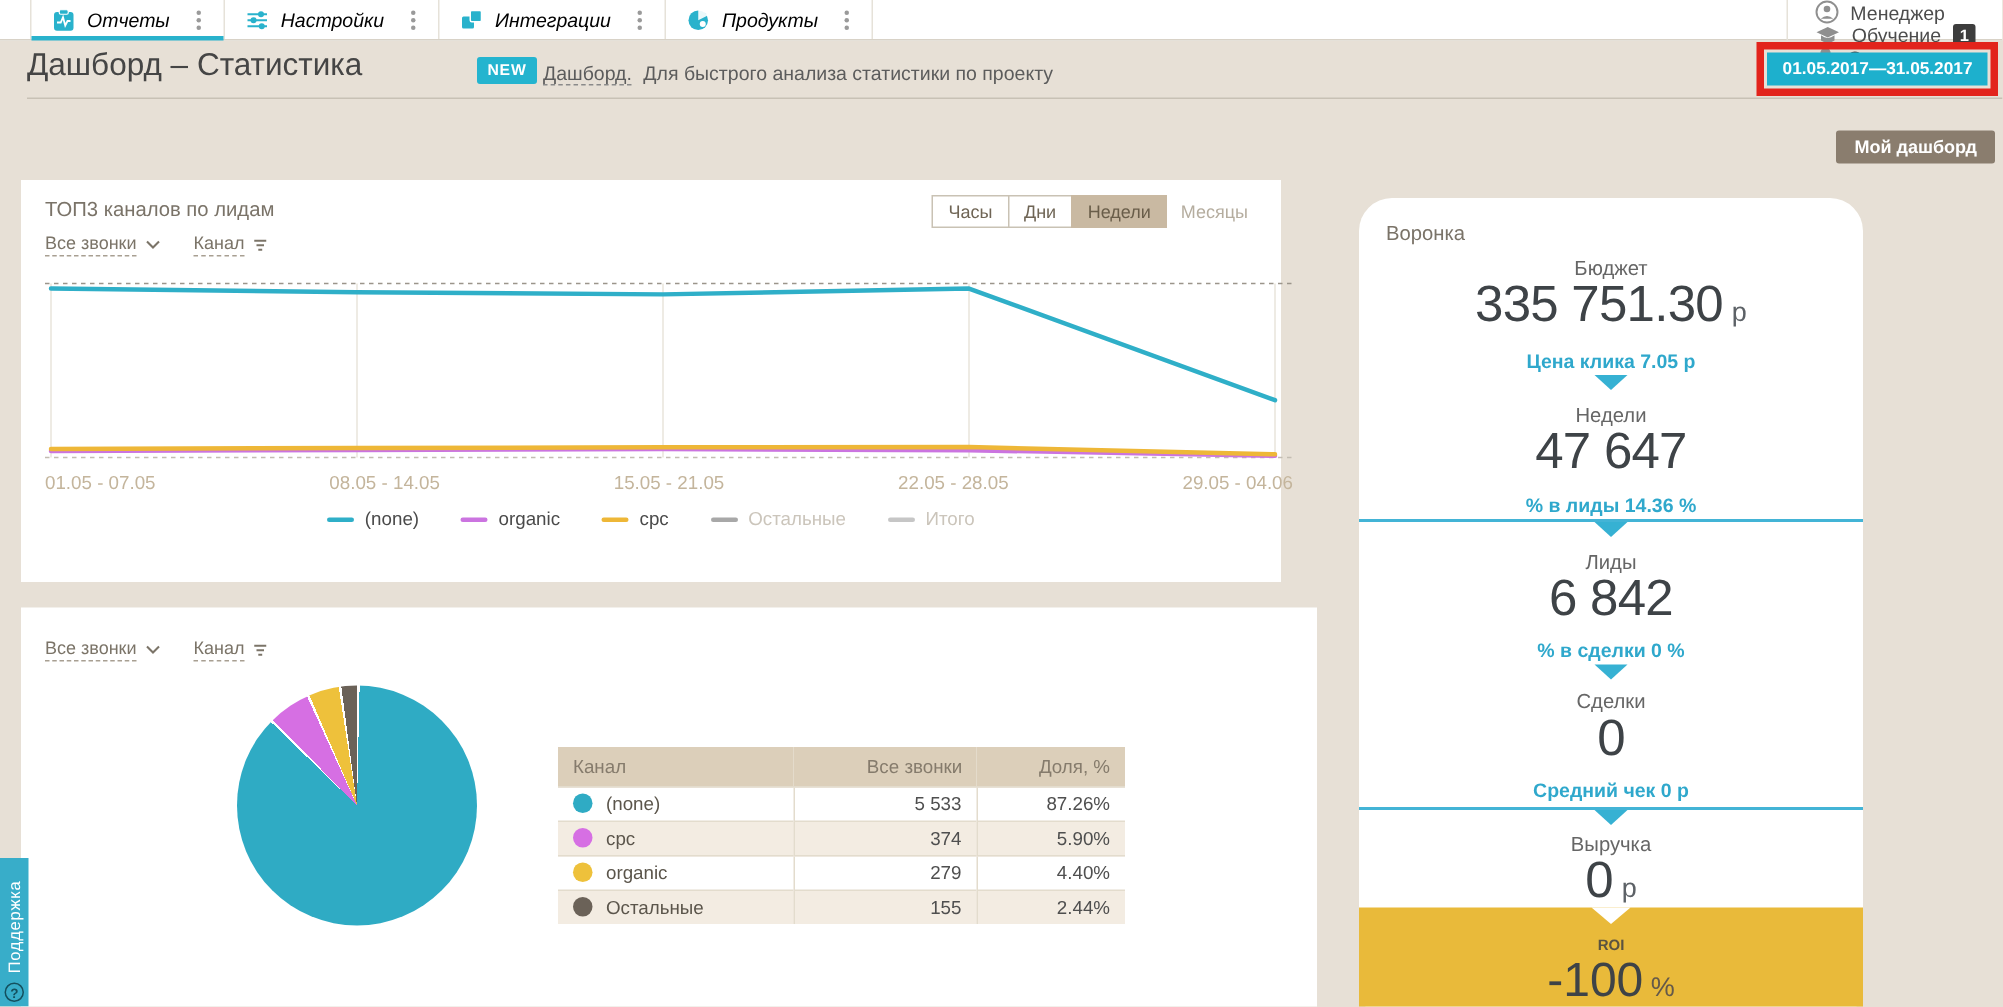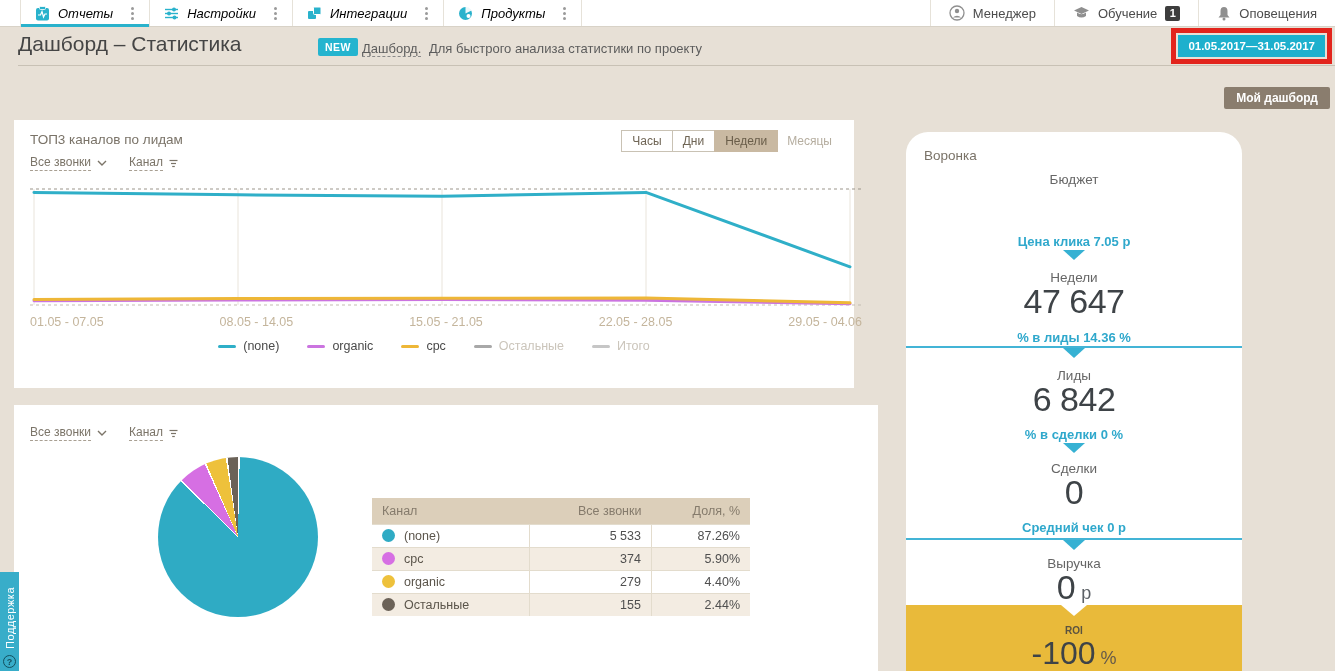--- a/index.html
+++ b/index.html
@@ -9,21 +9,21 @@
 
   
   .topbar { position:absolute; top:0; left:0; right:0; height:27px; background:#fff; border-bottom:1px solid #d8d2c7; display:flex; justify-content:space-between; }
   .tabs { display:flex; margin-left:20px; }
   .tab { position:relative; display:flex; align-items:center; gap:8px; padding:0 10px 0 14px; border-right:1px solid #e6e2d9; cursor:pointer; }
   .tab:first-child { border-left:1px solid #e6e2d9; }
   .tab .label { font-size:13px; color:#000000;font-style:italic; }
   .tab.active::after { content:""; position:absolute; left:0; right:0; bottom:-1px; height:3px; background:#29b2cc; }
   .kebab { width:14px; height:15px; display:flex; flex-direction:column; align-items:center; justify-content:center; gap:2px; margin-left:4px; cursor:pointer; }
   .kebab i { width:3px; height:3px; border-radius:50%; background:#9a9a9a; }
-  .nav-right { display:flex; }
+  .nav-right { display:flex;flex-direction:column; }
   .nav-item { display:flex; align-items:center; gap:8px; padding:0 18px; border-left:1px solid #e6e2d9; font-size:13px; color:#4c4c4c; cursor:pointer; }
   .badge { min-width:15px; height:15px; background:#3d3d3d; color:#fff; font-size:11px; font-weight:bold; display:flex; align-items:center; justify-content:center; border-radius:2px; padding:0 3px; }
   .icon { display:inline-flex; align-items:center; justify-content:center; }
 
   
   .page-title { position:absolute; left:18px; top:32px; font-size:21px; color:#454545; }
   .new-badge { position:absolute; left:318px; top:38px; background:#24b4cf; color:#fff; font-size:10.5px; font-weight:bold; padding:3px 7px; border-radius:2px; letter-spacing:.5px; }
   .subtitle { position:absolute; left:362px; top:41px; font-size:13px; color:#5c5c5c; }
   .subtitle .dashed-link { border-bottom:1px dashed #8a8a8a; cursor:pointer; margin-right:4px; }
   .header-divider { position:absolute; left:18px; right:0; top:65px; height:1px; background:#c8c1b5; }
@@ -325,20 +325,23 @@
             <td>2.44%</td>
           </tr>
         </tbody>
     </table>
   </div>
 
   <div class="panel funnel-panel">
     <div class="funnel-title">Воронка</div>
 
     <div class="frow" style="top:38px;"><span class="stage-label">Бюджет</span></div>
+    <div class="frow" style="top:52px;">
+      <span class="stage-value">335 751.30</span><span class="stage-unit">р</span>
+    </div>
     <div class="frow" style="top:100px;"><span class="cyan-link">Цена клика 7.05 р</span></div>
     <div class="frow" style="top:118px;">
         <div class="tri"></div>
       </div>
 
     <div class="frow" style="top:136px;"><span class="stage-label">Недели</span></div>
     <div class="frow" style="top:150px;">
       <span class="stage-value">47 647</span>
     </div>
     <div class="frow" style="top:196px;"><span class="cyan-link">% в лиды 14.36 %</span></div>

